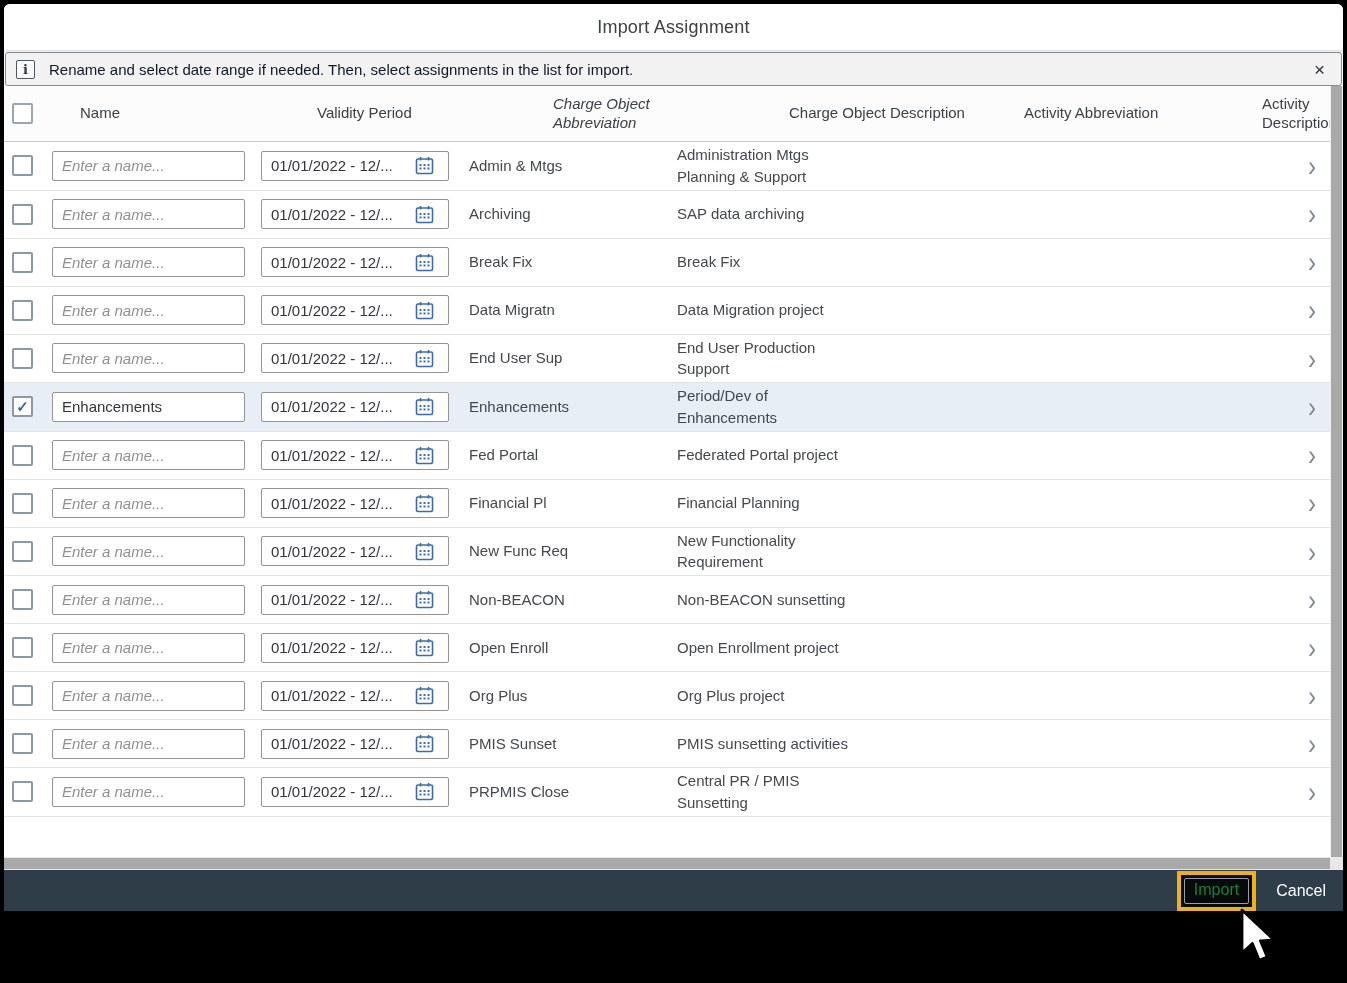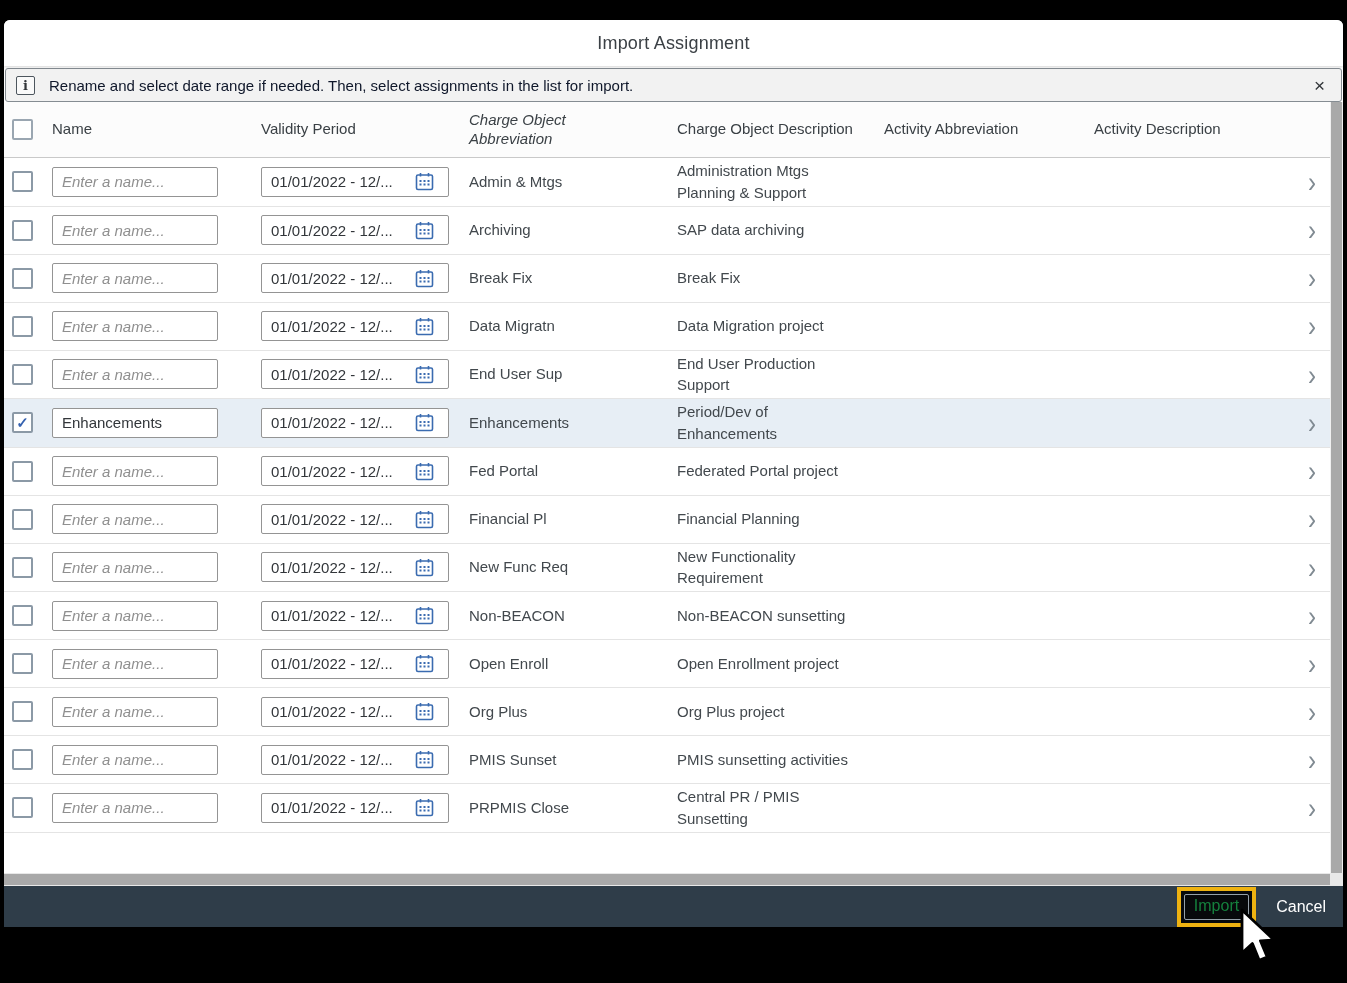--- a/index.html
+++ b/index.html
@@ -4,21 +4,21 @@
 <style>
   * { margin:0; padding:0; box-sizing:border-box; }
   html,body { width:1347px; height:983px; }
   body {
     background:#000;
     font-family:"Liberation Sans", sans-serif;
     position:relative;
     overflow:hidden;
   }
   .dialog {
-    position:absolute; left:4px; top:20px;
+    position:absolute; left:4px; top:4px;
     width:1339px; height:907px;
     background:#fff;
     border-radius:6px 6px 0 0;
     display:flex; flex-direction:column;
     overflow:hidden;
   }
   
   .titlebar {
     height:46px; flex:0 0 46px;
     display:flex; align-items:center; justify-content:center;
@@ -55,41 +55,42 @@
   .table-inner { position:absolute; left:0; top:0; right:13px; bottom:13px; overflow:hidden; background:#fff; }
   .grid-row {
     display:grid;
     grid-template-columns:44px 209px 208px 208px 207px 210px 1fr 36px;
     align-items:center;
   }
   .thead {
     min-height:56px;
     border-bottom:1px solid #c9c9c9;
     background:#fcfcfc;
+    gap:28px;
   }
   .thead .hcell { font-size:15px; color:#3a4045; padding:4px 6px 4px 4px; line-height:1.25; }
   .hcell.wrap span { display:inline-block; max-width:120px;font-style:italic; }
   .trow {
     min-height:48px;
     border-bottom:1px solid #e4e4e4;
     background:#fff;
   }
   .trow.selected { background:#e7eef5; }
   .cell { padding:2px 4px; }
   .c-check { display:flex; justify-content:flex-start; padding-left:8px; }
   .cb {
     width:21px; height:21px; background:#fff;
     border:2px solid #8b99a6; border-radius:2px;
     display:flex; align-items:center; justify-content:center;
     cursor:pointer;
   }
   .cb .tick { font-size:15px; font-weight:700; color:#3562b0; line-height:1; }
   .thead .cb { border-color:#9aa6b1; }
   .name-input {
-    width:166px; height:30px;
+    width:193px; height:30px;
     border:1px solid #949494; border-radius:2px;
     font-family:"Liberation Sans", sans-serif;
     font-size:15px; color:#32363a;
     padding:0 9px; background:#fff; outline:none;
   }
   .name-input::placeholder { color:#8f8f8f; font-style:italic; opacity:1; }
   .date-field {
     width:188px; height:30px;
     border:1px solid #949494; border-radius:2px;
     background:#fff;

